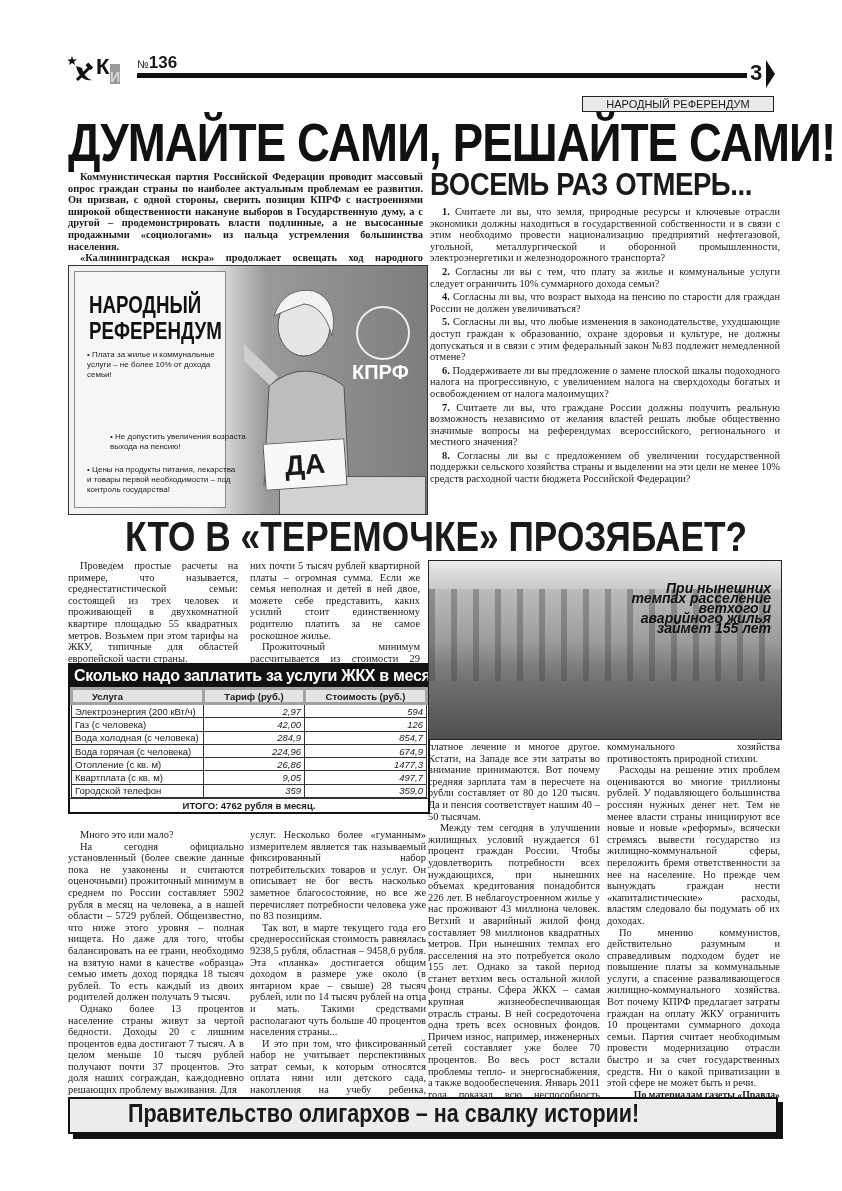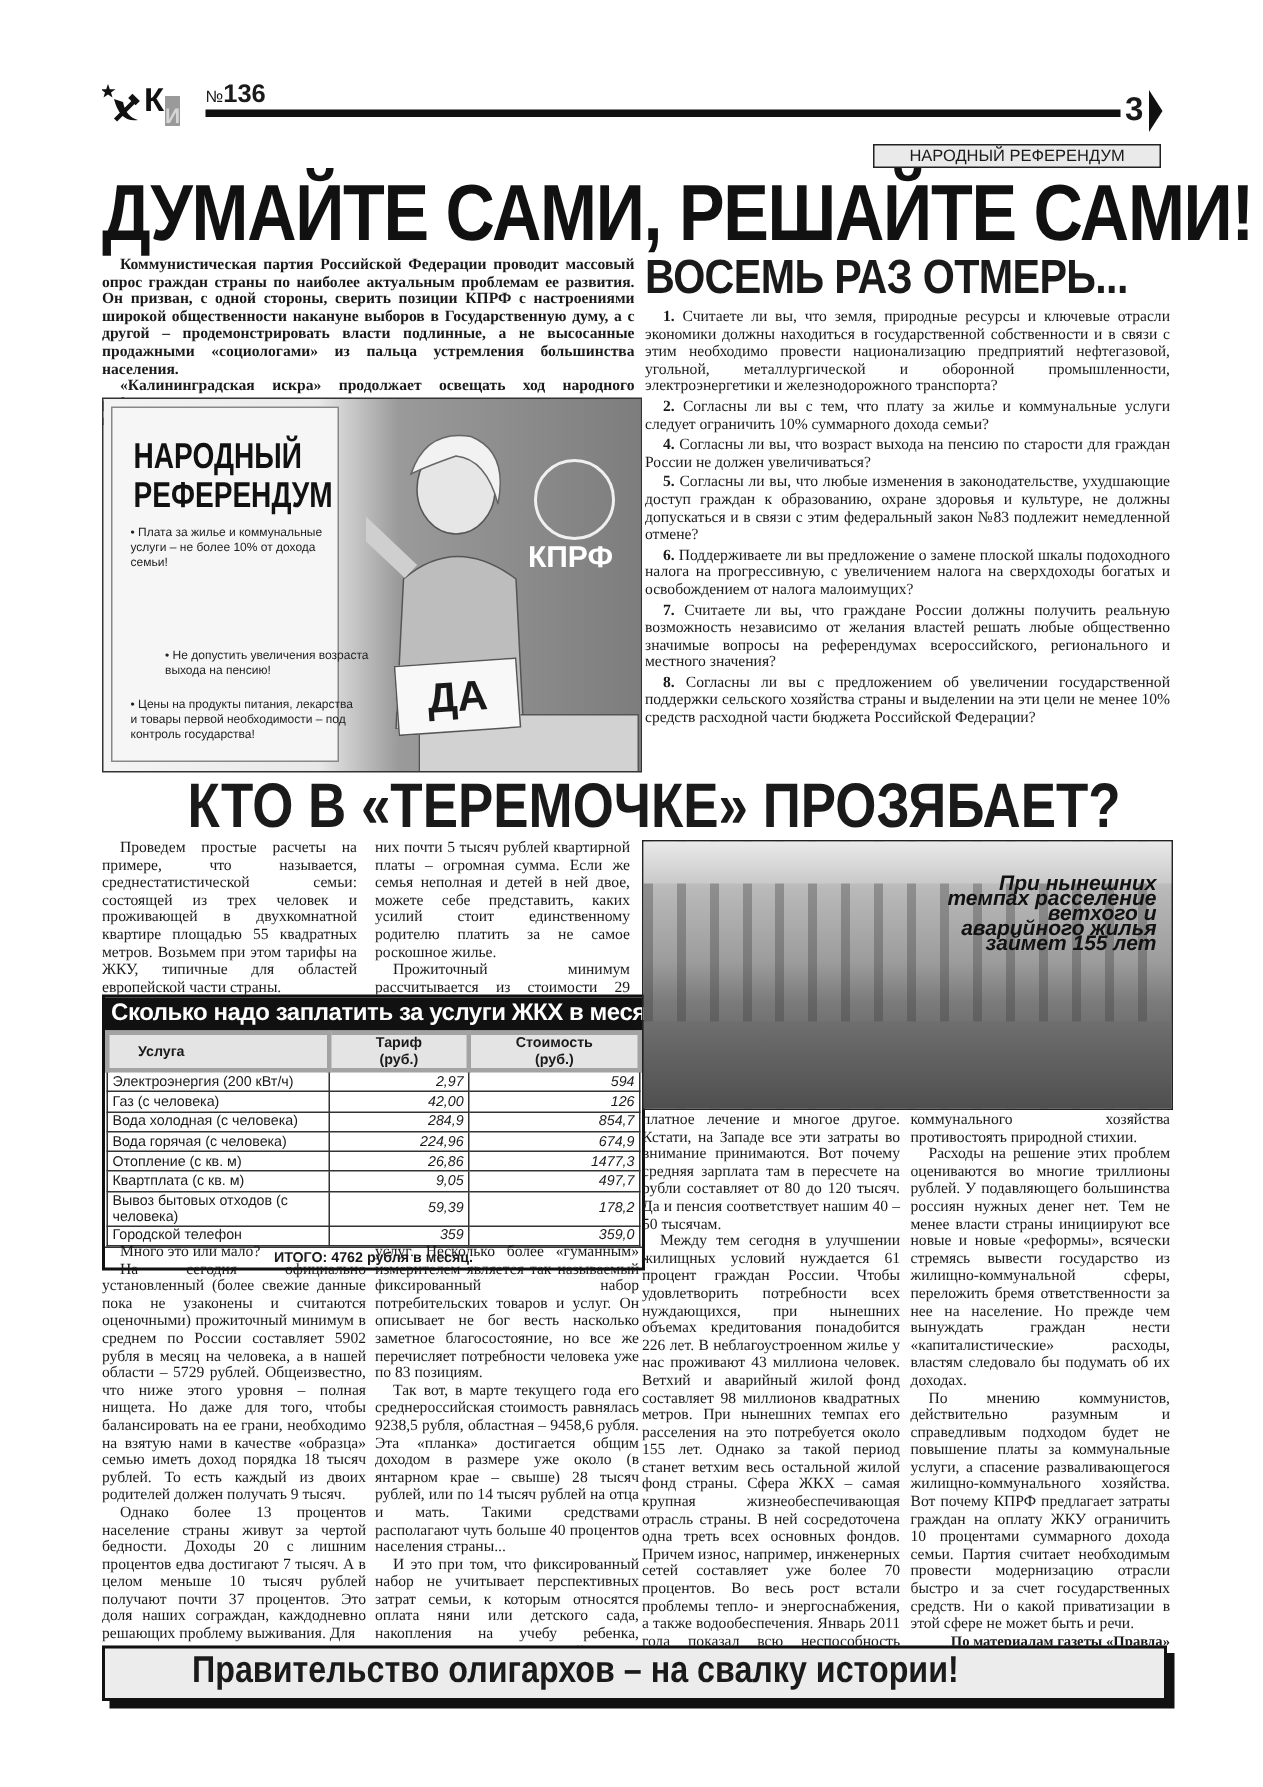--- a/index.html
+++ b/index.html
@@ -181,25 +181,20 @@
           <td>Отопление (с кв. м)</td>
           <td class="n">26,86</td>
           <td class="n">1477,3</td>
         </tr>
       <tr>
           <td>Квартплата (с кв. м)</td>
           <td class="n">9,05</td>
           <td class="n">497,7</td>
         </tr>
       <tr>
-          <td>Вывоз бытовых отходов (с человека)</td>
-          <td class="n">59,39</td>
-          <td class="n">178,2</td>
-        </tr>
-      <tr>
           <td>Городской телефон</td>
           <td class="n">359</td>
           <td class="n">359,0</td>
         </tr>
     </tbody>
   </table>
   <div class="total">ИТОГО: 4762 рубля в месяц.</div>
 </div>
 
 <div class="abs body-text" id="colB1">

